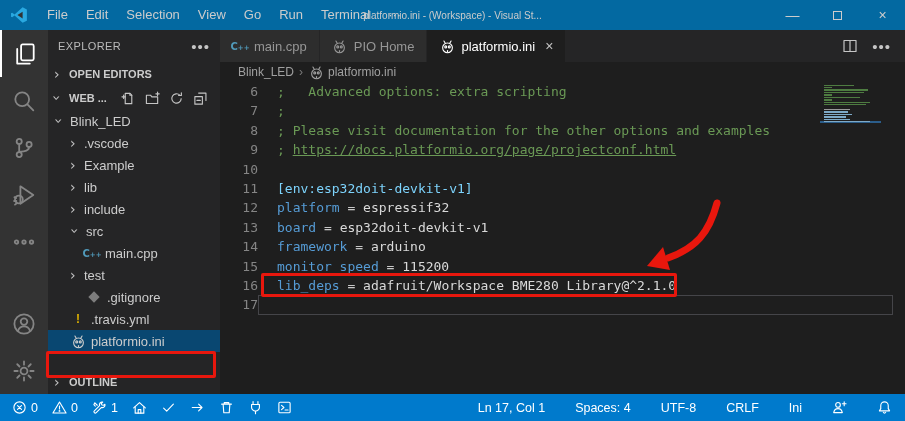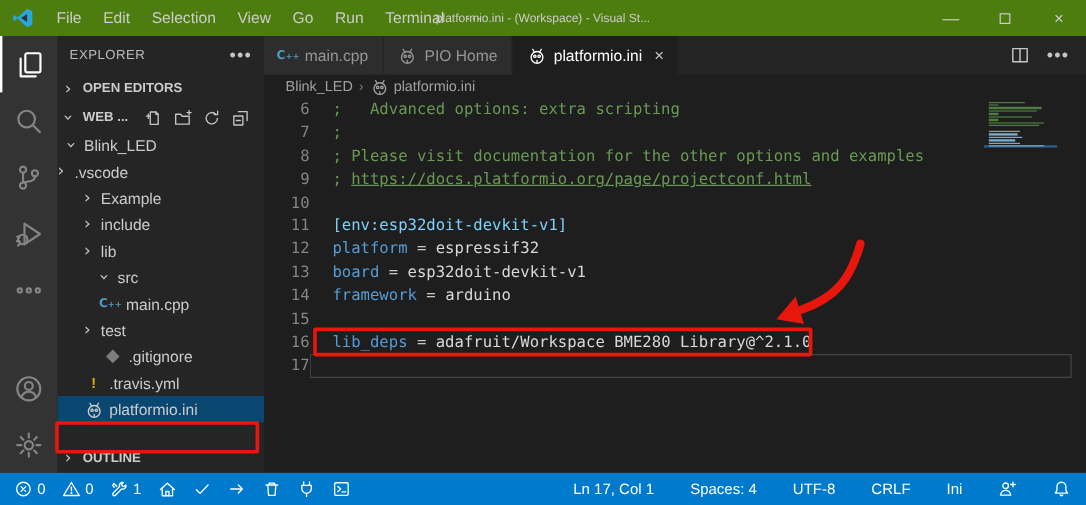--- a/index.html
+++ b/index.html
@@ -3,21 +3,21 @@
 <meta charset="utf-8">
 <style>
   * { margin:0; padding:0; box-sizing:border-box; }
   html,body { width:905px; height:421px; overflow:hidden; background:#1e1e1e;
     font-family:"Liberation Sans", sans-serif; -webkit-font-smoothing:antialiased; }
   #app { position:relative; width:905px; height:421px; }
   svg.ico { display:inline-block; vertical-align:middle; }
   .ico path, .ico rect, .ico circle { stroke:currentColor; fill:none; stroke-width:1.2; stroke-linecap:round; stroke-linejoin:round; }
 
   
-  #titlebar { position:absolute; top:0; left:0; right:0; height:30px; background:#4d7c0f;
+  #titlebar { position:absolute; top:0; left:0; right:0; height:30px; background:#0369a1;
     display:flex; align-items:center; color:#cccccc; font-size:13px; z-index:5; }
   #vscode-logo { width:18px; height:18px; margin:0 10px 0 10px; }
   .menu-item { padding:0 9px; height:30px; line-height:30px; cursor:default; }
   #window-title { position:absolute; left:0; right:0; text-align:center; pointer-events:none;
     color:#cccccc; font-size:10px; }
   #win-controls { position:absolute; right:0; top:0; height:30px; display:flex; }
   .win-btn { width:45px; height:30px; display:flex; align-items:center; justify-content:center;
     color:#cccccc; font-size:14px; }
   .win-btn .box { width:9px; height:9px; border:1px solid #cccccc; }
 
@@ -211,37 +211,37 @@
               <rect x="2" y="6" width="8" height="8"></rect>
               <path d="M6 2.2h7.8V10M4.2 10h3.6"></path>
             </svg></span>
         </span>
     </div>
     <div id="tree">
         <div class="tree-row" style="padding-left: 8px;">
           <span class="chev d"></span>
           <span class="tree-label">Blink_LED</span>
         </div>
-        <div class="tree-row" style="">
+        <div class="tree-row" style="padding-left: 22px;">
           <span class="chev r"></span>
           <span class="tree-label">.vscode</span>
         </div>
         <div class="tree-row" style="padding-left: 22px;">
           <span class="chev r"></span>
           <span class="tree-label">Example</span>
         </div>
         <div class="tree-row" style="padding-left: 22px;">
           <span class="chev r"></span>
-          <span class="tree-label">include</span>
+          <span class="tree-label">lib</span>
         </div>
         <div class="tree-row" style="padding-left: 22px;">
           <span class="chev r"></span>
-          <span class="tree-label">lib</span>
-        </div>
-        <div class="tree-row" style="padding-left: 36px;">
+          <span class="tree-label">include</span>
+        </div>
+        <div class="tree-row" style="padding-left: 24px;">
           <span class="chev d"></span>
           <span class="tree-label">src</span>
         </div>
         <div class="tree-row" style="padding-left: 36px;">
           <span class="f-ico">
             <span class="cpp-ico">C<span style="font-size:7px">++</span></span>
           </span>
           <span class="tree-label">main.cpp</span>
         </div>
         <div class="tree-row" style="padding-left: 22px;">
@@ -373,20 +373,21 @@
           <div class="code-row">
             <span class="ln">13</span>
             <span class="lc"><span class="tk key">board</span><span class="tk op"> = </span><span class="tk val">esp32doit-devkit-v1</span></span>
           </div>
           <div class="code-row">
             <span class="ln">14</span>
             <span class="lc"><span class="tk key">framework</span><span class="tk op"> = </span><span class="tk val">arduino</span></span>
           </div>
           <div class="code-row">
             <span class="ln">15</span>
+            <span class="lc"><span class="tk key">monitor_speed</span><span class="tk op"> = </span><span class="tk val">115200</span></span>
           </div>
           <div class="code-row">
             <span class="ln">16</span>
             <span class="lc"><span class="tk key">lib_deps</span><span class="tk op"> = </span><span class="tk val">adafruit/Workspace BME280 Library@^2.1.0</span></span>
           </div>
           <div class="code-row current">
             <span class="ln">17</span>
             <span class="lc"></span>
           </div>
         </div>

